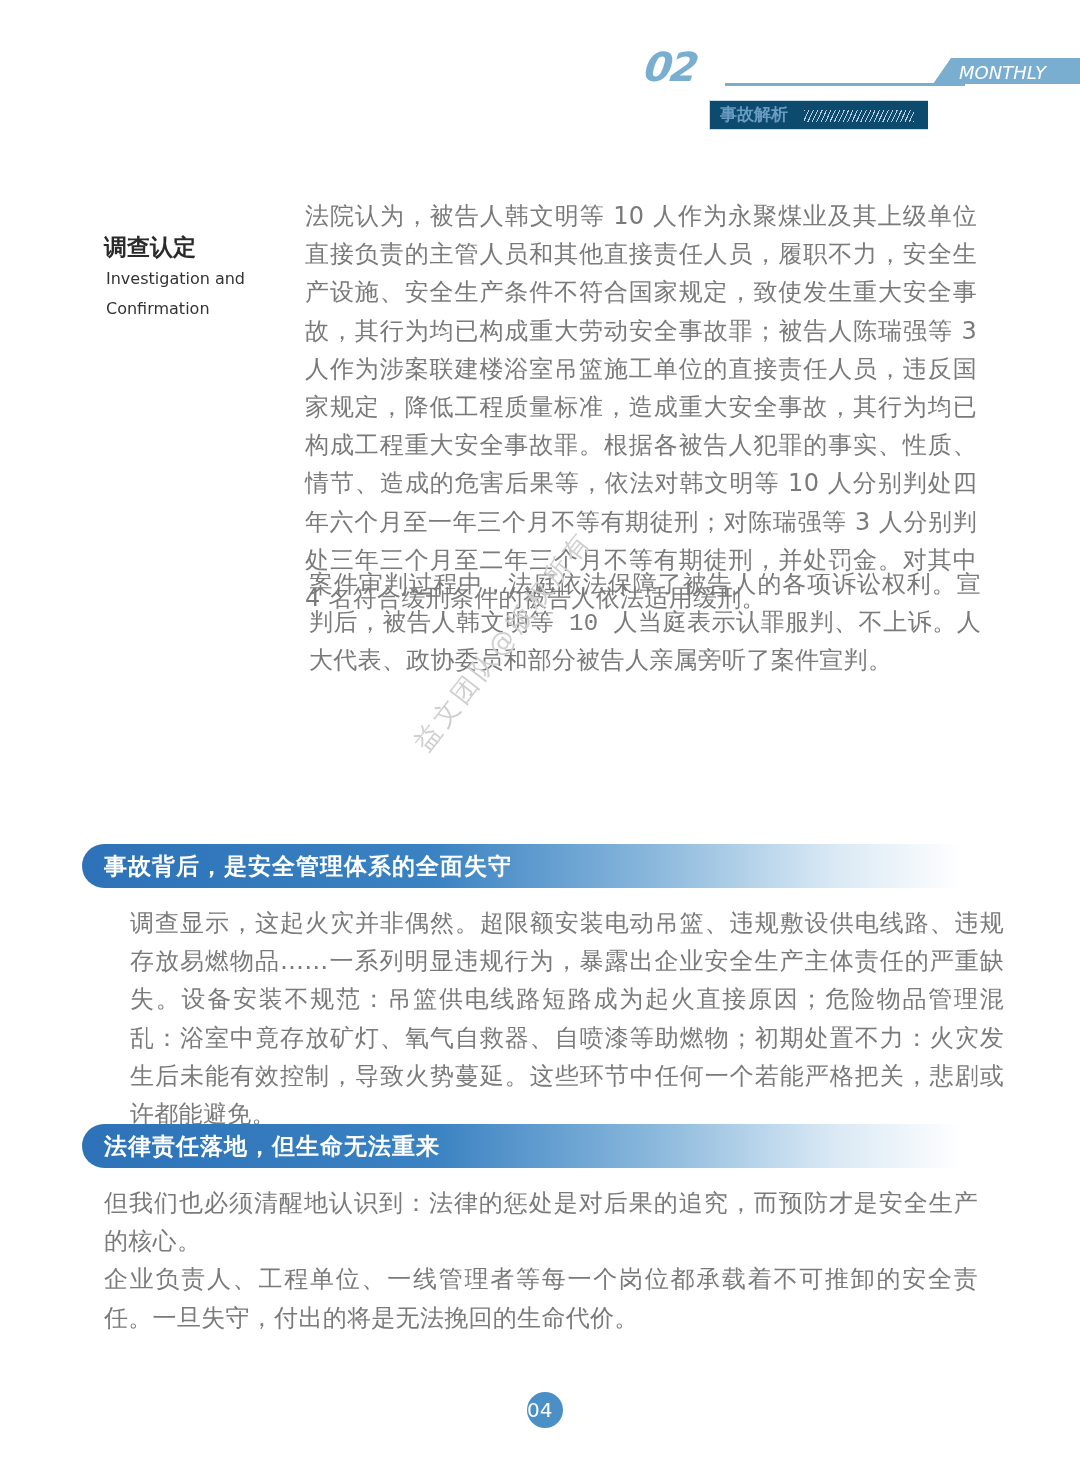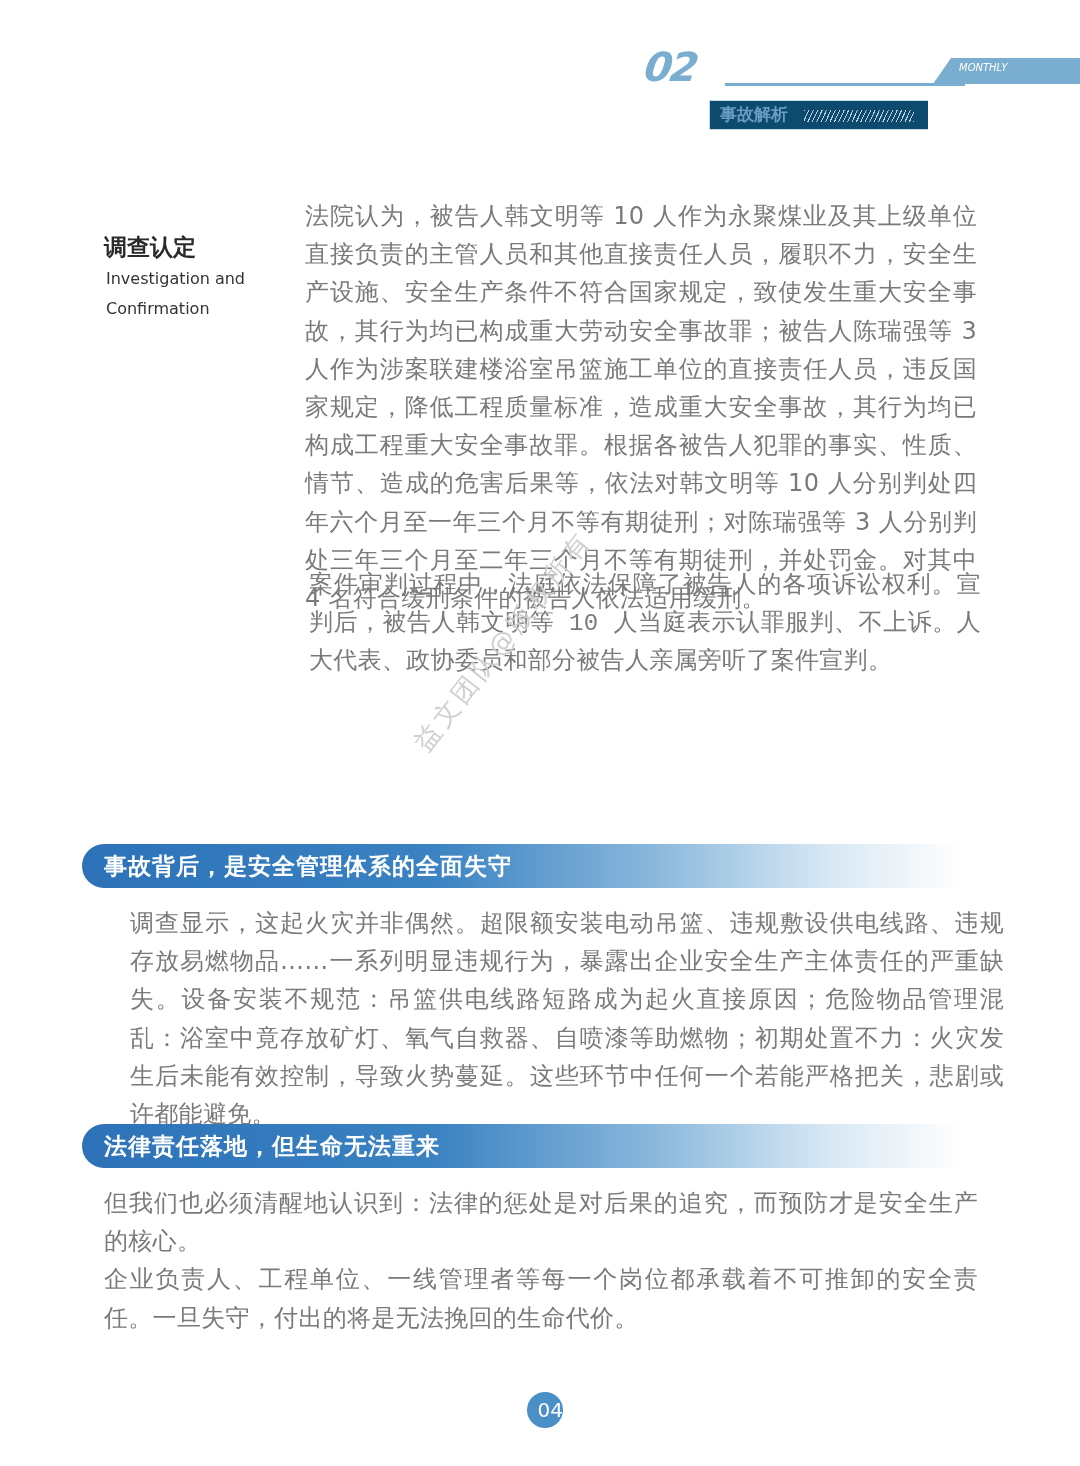--- a/index.html
+++ b/index.html
@@ -19,21 +19,21 @@
   }
   .chapter-box .title { position: absolute; left: 10px; top: 2px; font-size: 17px; color: #6a9bc2; font-weight: bold; }
   .chapter-box .stripes {
     position: absolute; left: 94px; top: 9px; width: 110px; height: 12px;
     background: repeating-linear-gradient(115deg, #b9cfe0 0 1px, transparent 1px 4px);
   }
   .monthly-bar {
     position: absolute; left: 288px; top: 12px; width: 147px; height: 26px; background: #7aaed0;
     clip-path: polygon(18px 0, 100% 0, 100% 100%, 0 100%);
   }
-  .monthly-bar .label { position: absolute; left: 26px; top: 4px; font-size: 10px; color: #fff; font-style: italic; }
+  .monthly-bar .label { position: absolute; left: 26px; top: 4px; font-size: 18px; color: #fff; font-style: italic; }
   .underline { position: absolute; left: 80px; top: 37px; width: 240px; height: 3px; background: #7aaed0; }
 
   .inv-title { position: absolute; left: 104px; top: 200px; font-size: 23px; font-weight: bold; color: #2a2a2a; margin-top: 32px; }
   .inv-sub { position: absolute; left: 106px; top: 264px; font-size: 16px; color: #333; line-height: 30px; width: 180px; }
 
   .body-text { position: absolute; color: #7a7a7a; font-size: 24px; line-height: 38.2px; letter-spacing: 0.3px; text-align: justify; }
   .p1 { left: 305px; top: 197px; width: 672px; }
   .p2 { left: 309px; top: 567px; width: 672px; font-family: Liberation Mono, monospace; }
   .p3 { left: 104px; top: 904px; width: 874px; margin-left: 26px; }
   .p4 { left: 104px; top: 1184px; width: 874px; }
@@ -47,21 +47,21 @@
     position: absolute; left: 82px; width: 880px; height: 44px; border-radius: 22px 0 0 22px;
     background: linear-gradient(90deg, #2d72b8 0%, #3a82c2 40%, #8ab8dc 65%, #d8e8f4 85%, #ffffff 100%);
     text-align: center;
   }
   .section-bar .label { position: absolute; left: 22px; top: 7px; font-size: 23px; font-weight: bold; color: #fff; letter-spacing: 1px; }
   .sb1 { top: 844px; }
   .sb2 { top: 1124px; }
 
   .page-num {
     position: absolute; left: 527px; top: 1392px; width: 36px; height: 36px; border-radius: 50%;
-    background: #4a8fc6; color: #fff; font-size: 20px; text-align: right; line-height: 36px;
+    background: #4a8fc6; color: #fff; font-size: 20px; text-align: left; line-height: 36px;
   }
 </style>
 </head>
 <body>
 
 <div class="header">
   <div class="chapter-num">02</div>
   <div class="chapter-box">
     <span class="title">事故解析</span>
     <span class="stripes"></span>

